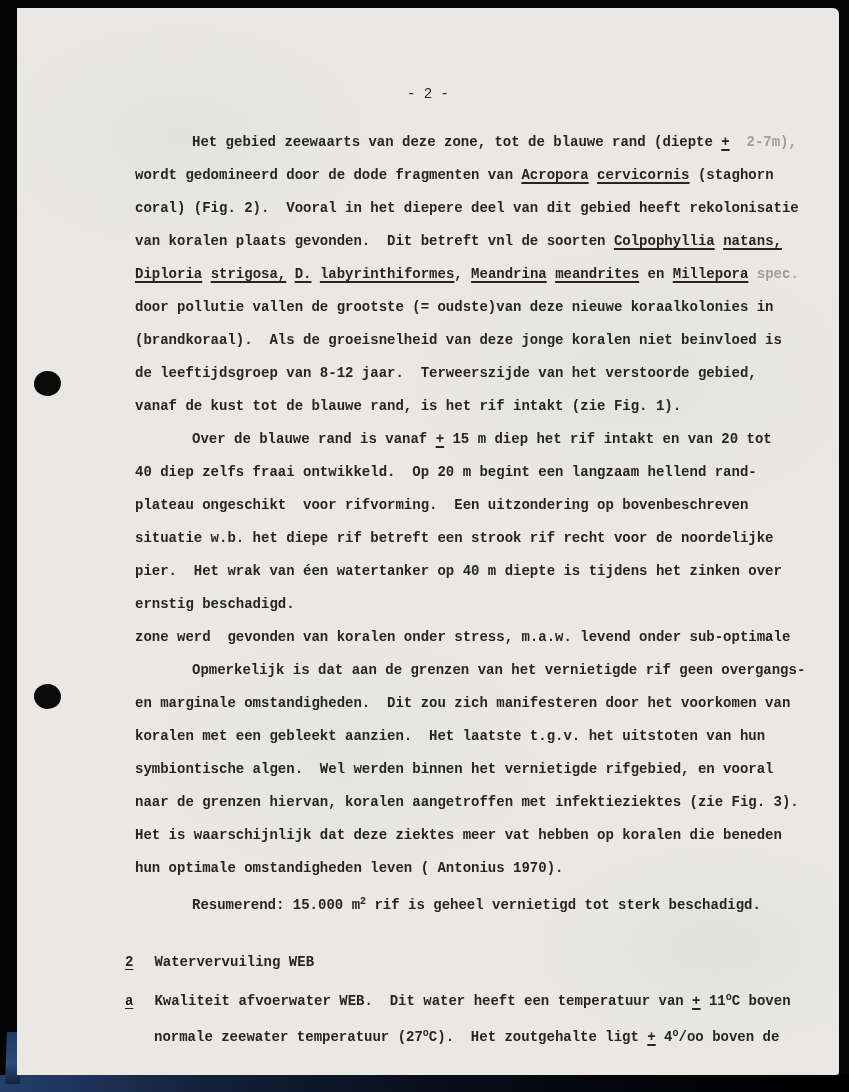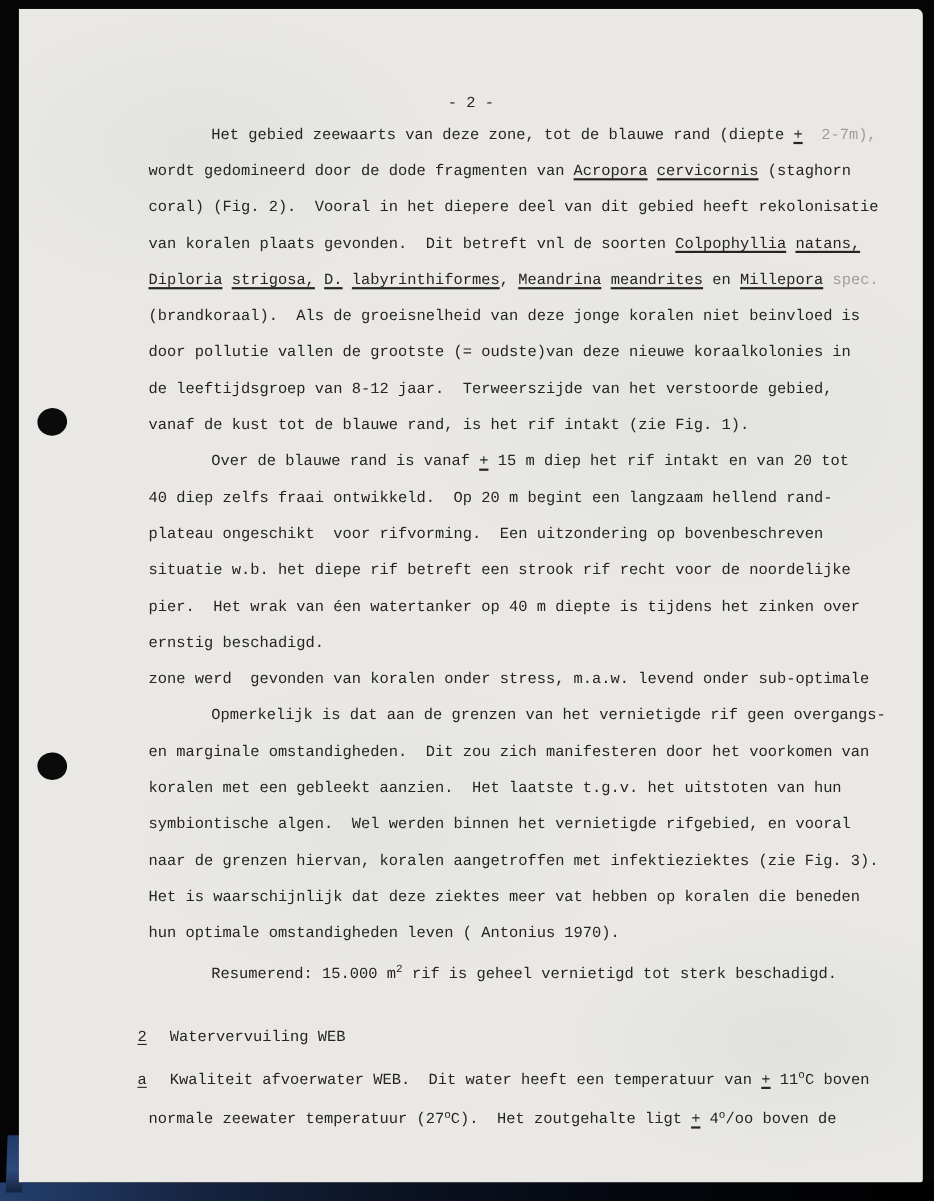--- a/index.html
+++ b/index.html
@@ -30,49 +30,49 @@
   .hole{
     position:absolute;width:27px;height:25px;background:#0b0b0b;border-radius:50%;
   }
   .hole.top{left:34px;top:371px;transform:rotate(-8deg);}
   .hole.bottom{left:34px;top:684px;transform:rotate(6deg);}
   .page-num{
     position:absolute;top:78px;left:0;width:100%;text-align:center;
     font-size:14px;color:#26251f;white-space:pre;
   }
   .doc{
-    position:absolute;left:118px;top:99px;width:700px;
-    font-size:14px;line-height:33px;color:#26251f;
+    position:absolute;left:118px;top:118px;width:700px;
+    font-size:14px;line-height:33px;color:#26251f;font-weight:bold;
   }
   .line{white-space:pre;height:33px;}
   .line.indent{text-indent:57px;}
   .line.item{margin-left:-10px;line-height:36px;height:36px;}
-  .line.cont{line-height:36px;height:36px;}
+  .line.cont{margin-left:19px;line-height:36px;height:36px;}
   .gap{height:26px;}
   .marker{text-decoration:underline;text-underline-offset:3px;margin-right:21px;}
   .u{text-decoration:underline;text-underline-offset:3px;text-decoration-thickness:1.5px;}
   .f{opacity:0.38;}
   .sup{font-size:10px;vertical-align:5px;}
 </style>
 </head>
 <body>
 
 <div class="scan">
   <div class="bottom-strip"></div>
   <div class="left-blue"></div>
   <div class="paper">
     <div class="page-num">- 2 -</div>
     <div class="doc">
         <div class="line indent"><span>Het gebied zeewaarts van deze zone, tot de blauwe rand (diepte </span><span class="u">+</span><span>  </span><span class="f">2-7m),</span></div>
         <div class="line"><span>wordt gedomineerd door de dode fragmenten van </span><span class="u">Acropora</span><span> </span><span class="u">cervicornis</span><span> (staghorn</span></div>
         <div class="line"><span>coral) (Fig. 2).  Vooral in het diepere deel van dit gebied heeft rekolonisatie</span></div>
         <div class="line"><span>van koralen plaats gevonden.  Dit betreft vnl de soorten </span><span class="u">Colpophyllia</span><span> </span><span class="u">natans,</span></div>
         <div class="line"><span class="u">Diploria</span><span> </span><span class="u">strigosa,</span><span> </span><span class="u">D.</span><span> </span><span class="u">labyrinthiformes</span><span>, </span><span class="u">Meandrina</span><span> </span><span class="u">meandrites</span><span> en </span><span class="u">Millepora</span><span> </span><span class="f">spec.</span></div>
+        <div class="line"><span>door pollutie vallen de grootste (= oudste)van deze nieuwe koraalkolonies in</span></div>
         <div class="line"><span>(brandkoraal).  Als de groeisnelheid van deze jonge koralen niet beinvloed is</span></div>
-        <div class="line"><span>door pollutie vallen de grootste (= oudste)van deze nieuwe koraalkolonies in</span></div>
         <div class="line"><span>de leeftijdsgroep van 8-12 jaar.  Terweerszijde van het verstoorde gebied,</span></div>
         <div class="line"><span>vanaf de kust tot de blauwe rand, is het rif intakt (zie Fig. 1).</span></div>
         <div class="line indent"><span>Over de blauwe rand is vanaf </span><span class="u">+</span><span> 15 m diep het rif intakt en van 20 tot</span></div>
         <div class="line"><span>40 diep zelfs fraai ontwikkeld.  Op 20 m begint een langzaam hellend rand-</span></div>
         <div class="line"><span>plateau ongeschikt  voor rifvorming.  Een uitzondering op bovenbeschreven</span></div>
         <div class="line"><span>situatie w.b. het diepe rif betreft een strook rif recht voor de noordelijke</span></div>
         <div class="line"><span>pier.  Het wrak van éen watertanker op 40 m diepte is tijdens het zinken over</span></div>
         <div class="line"><span>ernstig beschadigd.</span></div>
         <div class="line"><span>zone werd  gevonden van koralen onder stress, m.a.w. levend onder sub-optimale</span></div>
         <div class="line indent"><span>Opmerkelijk is dat aan de grenzen van het vernietigde rif geen overgangs-</span></div>

